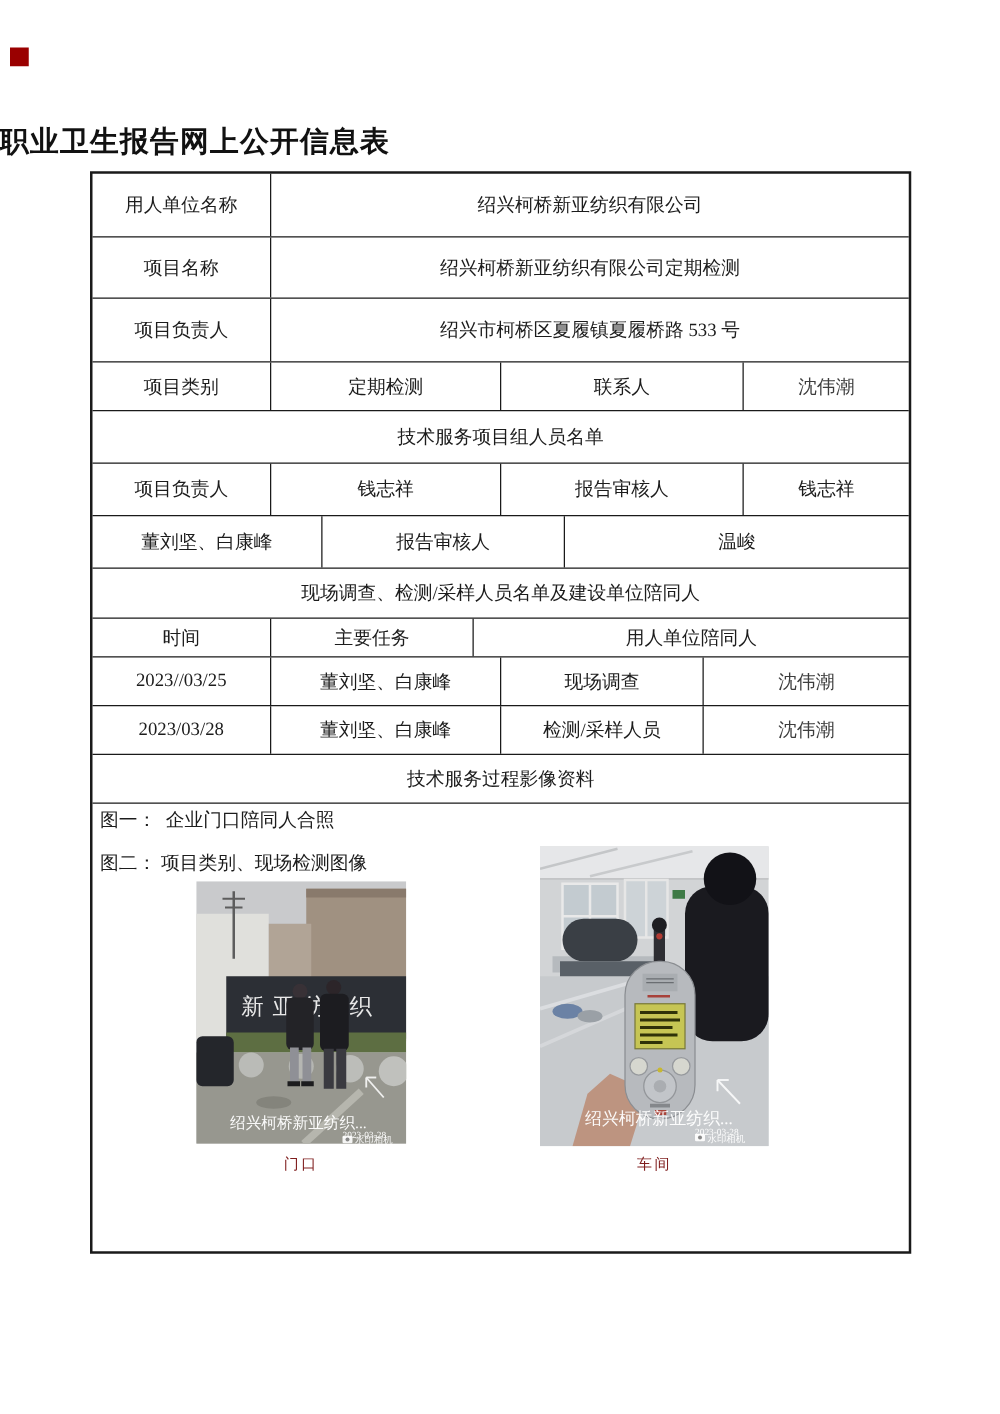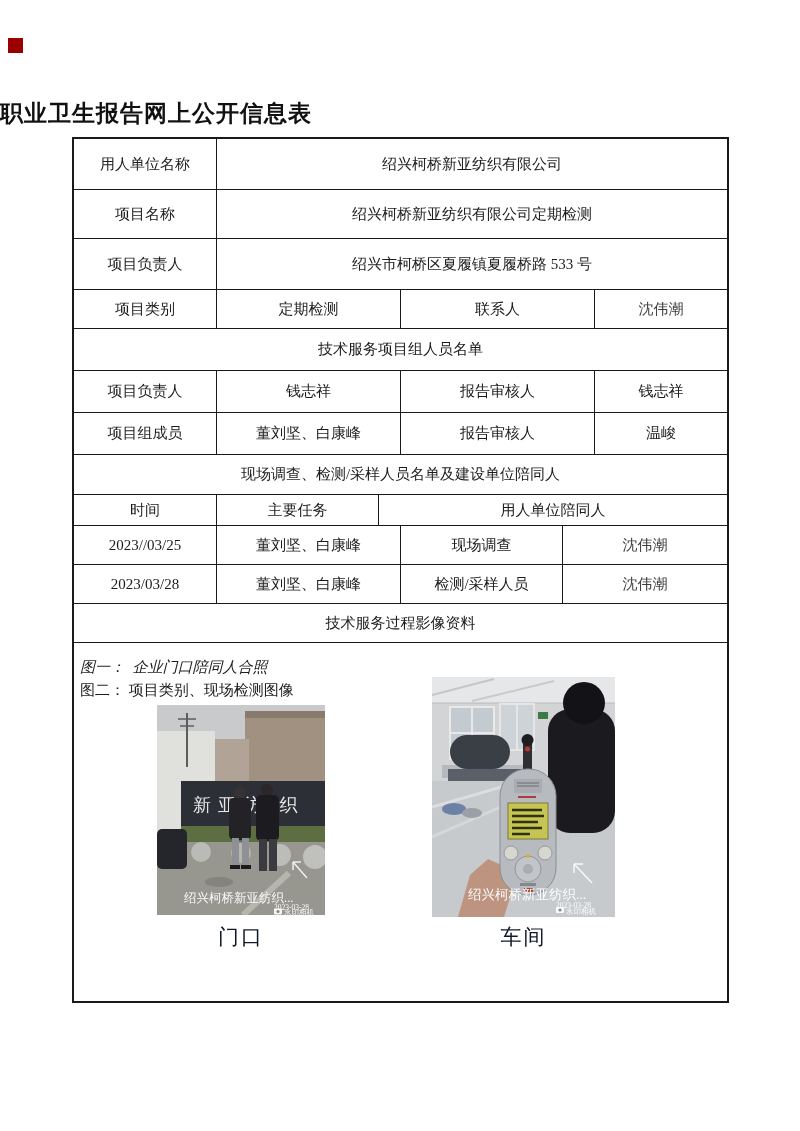--- a/index.html
+++ b/index.html
@@ -50,27 +50,27 @@
   .h42{height:42px;}
   .h40{height:40px;}
   .h31{height:31px;}
   .h358{height:358px;}
   .section-header{justify-content:center;font-size:15px;}
   .light{color:#3d3d3d;}
   .media-cell{position:relative;display:block;padding:0;}
   .fig-note{
     position:absolute;left:6px;font-size:15px;color:#1c1c1c;white-space:pre;
   }
-  .fig-note.n1{top:15px;font-style:italic;}
+  .fig-note.n1{top:4px;}
   .fig-note.n2{top:38px;}
   .photo{position:absolute;display:block;}
   .photo-left{left:83px;top:62px;}
   .photo-right{left:358px;top:34px;}
   .photo-caption{
-    position:absolute;top:280px;font-size:21px;text-align:center;color:#0f172a;letter-spacing:2px;
+    position:absolute;top:280px;font-size:12px;text-align:center;color:#7f1d1d;letter-spacing:2px;
   }
   .cap-left{left:83px;width:168px;}
   .cap-right{left:358px;width:183px;}
   .wm{fill:#ffffff;opacity:0.95;}
 </style>
 </head>
 <body>
 
 <div class="page">
 
@@ -107,21 +107,20 @@
     </div>
 
     <div class="row h42">
       <div class="cell w143">项目负责人</div>
       <div class="cell w184">钱志祥</div>
       <div class="cell w194">报告审核人</div>
       <div class="cell grow">钱志祥</div>
     </div>
 
     <div class="row h42">
-      <div class="cell w143">项目组成员</div>
       <div class="cell w184">董刘坚、白康峰</div>
       <div class="cell w194">报告审核人</div>
       <div class="cell grow">温峻</div>
     </div>
 
     <div class="row h40">
       <div class="cell grow section-header">现场调查、检测/采样人员名单及建设单位陪同人</div>
     </div>
 
     <div class="row h31">

